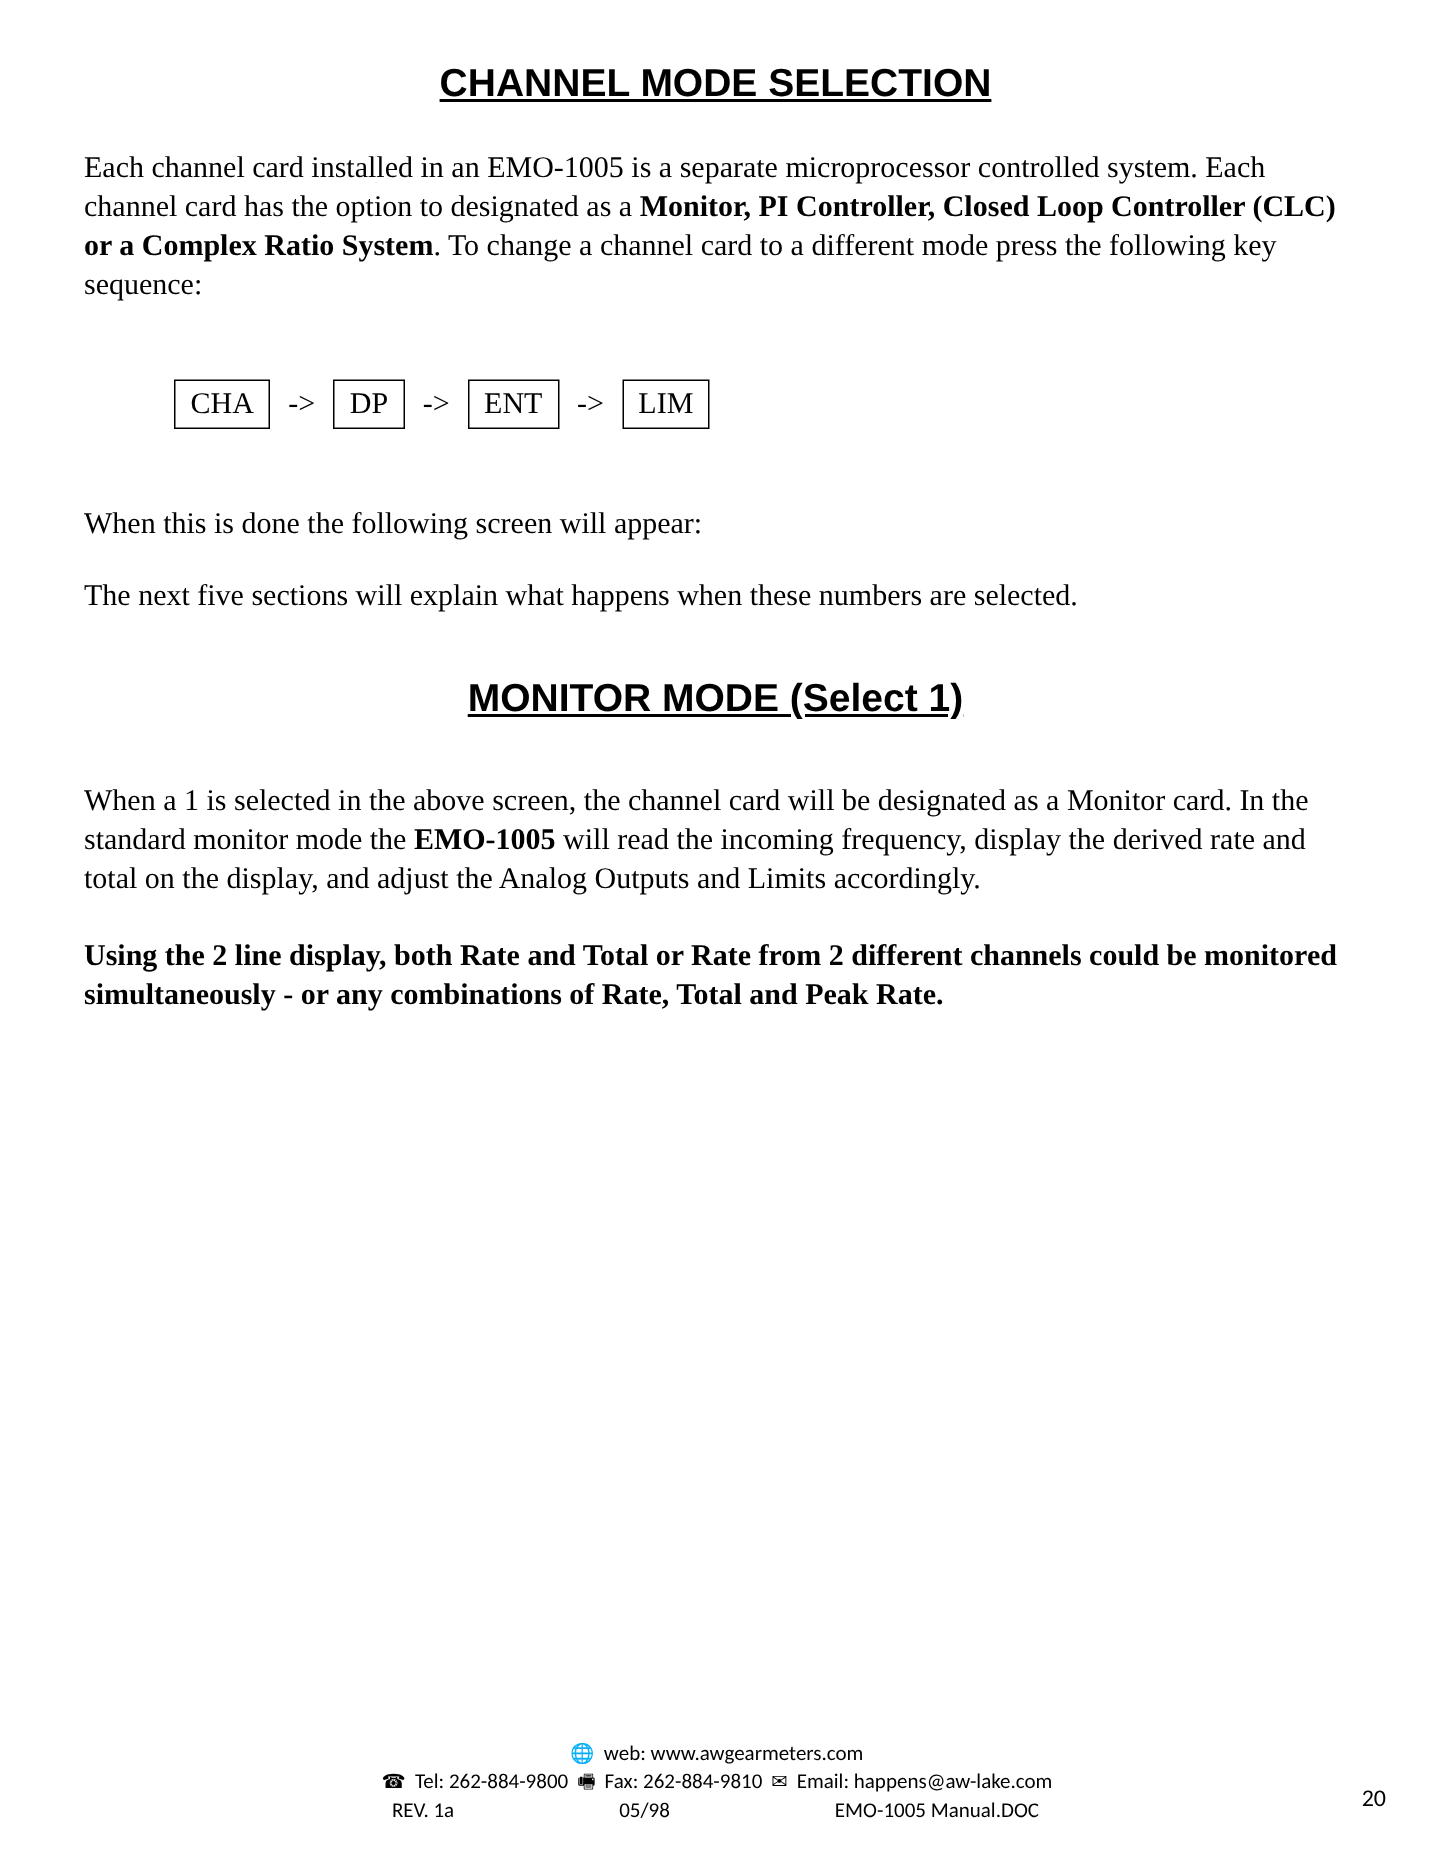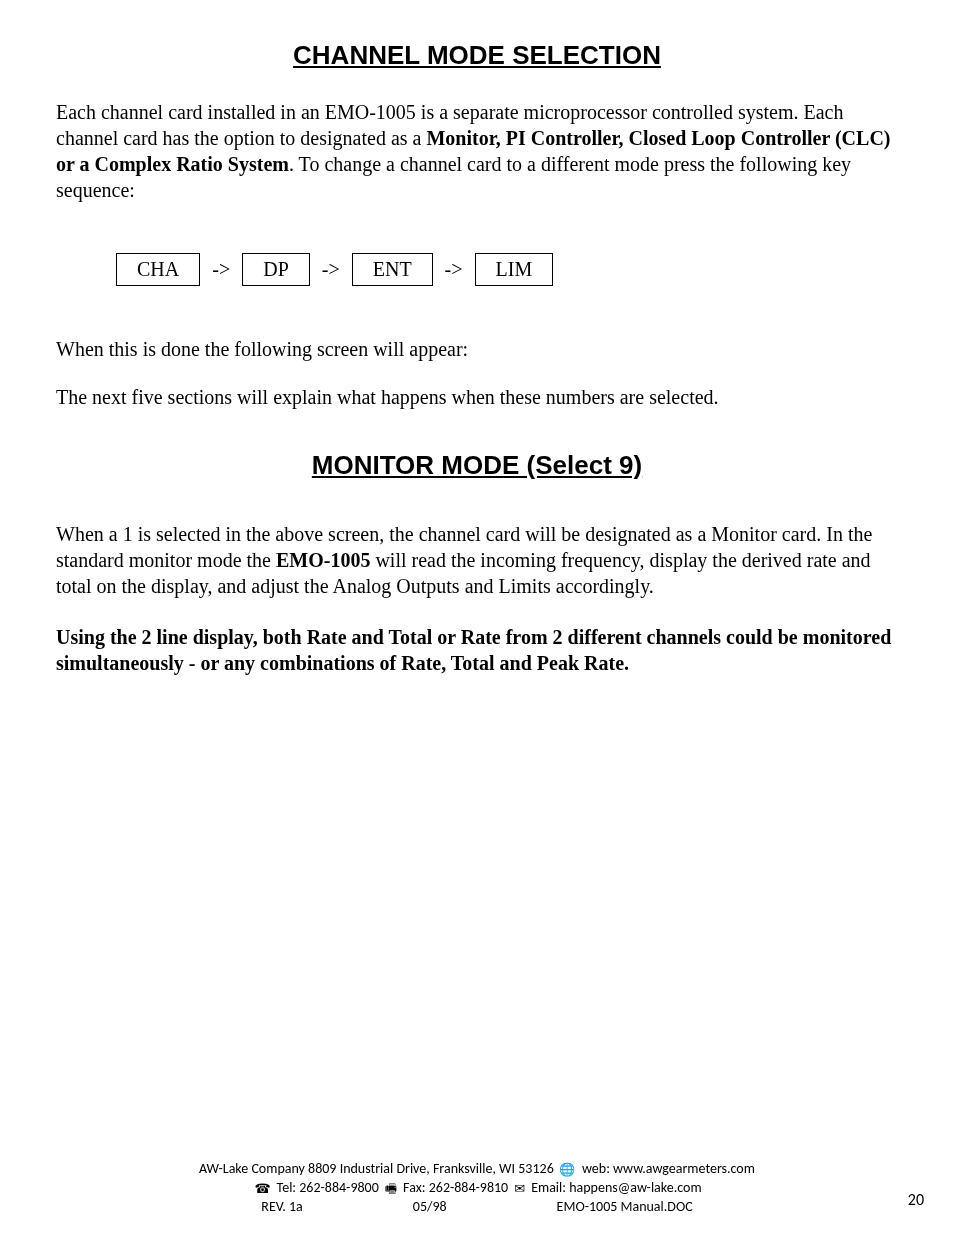--- a/index.html
+++ b/index.html
@@ -33,21 +33,21 @@
   .bold { font-weight: bold; }
   .key-seq {
     display: flex;
     align-items: center;
     gap: 12px;
     margin: 50px 0 50px 60px;
     font-size: 20px;
   }
   .key {
     border: 1px solid #000;
-    padding: 4px 20px;
+    padding: 4px 10px;
     font-size: 20px;
   }
   .arrow { font-size: 20px; }
   .screen {
     border: 1px solid #000;
     padding: 6px 10px;
     width: 195px;
     margin: 40px 0 60px 160px;
     font-size: 19px;
     line-height: 1.25;
@@ -107,31 +107,30 @@
     <span class="arrow">-&gt;</span>
     <span class="key">LIM</span>
   </div>
 
   <p class="body">When this is done the following screen will appear:</p>
 
 
   <p class="body">The next five sections will explain what happens when these numbers are selected.</p>
 
 
-  <h1 class="section" style="margin-top:40px; margin-bottom:40px;">MONITOR MODE  (Select 9)</h1>
+  <h1 class="section" style="margin-top:40px; margin-bottom:40px;">MONITOR MODE  (Select 1)</h1>
 
   <p class="body">
     <span>When a 1 is selected in the above screen, the channel card will be designated as a Monitor card. In the standard monitor mode the </span><span class="bold">EMO-1005</span><span> will read the incoming frequency, display the derived rate and total on the display, and adjust the Analog Outputs and Limits accordingly.</span>
   </p>
 
   <p class="body bold" style="margin-top:25px;">Using the 2 line display, both Rate and Total or Rate from 2 different channels could be monitored simultaneously  - or any combinations of Rate, Total and Peak Rate.</p>
 
   <div class="footer">
     <div class="row">
-      <span>AW-Lake Company 8809 Industrial Drive, Franksville, WI 53126</span>
       <span class="ficon">🌐</span>
       <span> web: www.awgearmeters.com</span>
     </div>
     <div class="row">
       <span class="ficon">☎</span>
       <span> Tel:  262-884-9800 </span>
       <span class="ficon">🖷</span>
       <span> Fax:  262-884-9810 </span>
       <span class="ficon">✉</span>
       <span> Email: happens@aw-lake.com</span>

